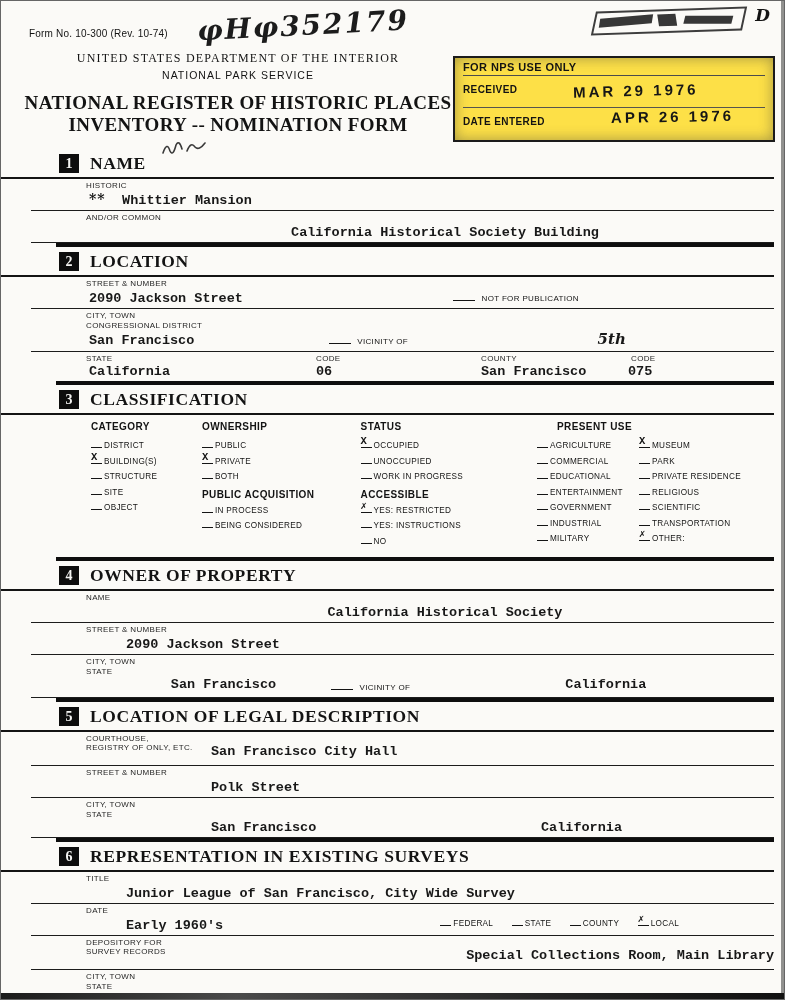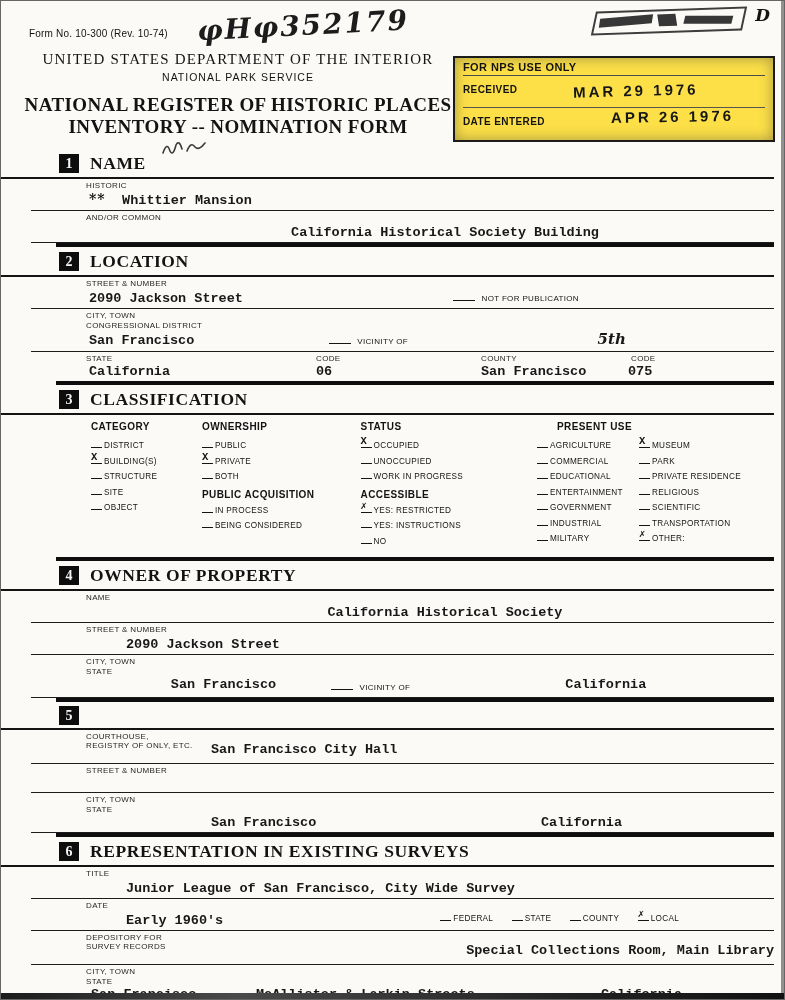--- a/index.html
+++ b/index.html
@@ -20,21 +20,21 @@
   .hand-number { position:absolute; left:196px; top:8px; font-family:"DejaVu Serif", serif;
     font-style:italic; font-weight:bold; font-size:28px; transform:rotate(-3deg); letter-spacing:2px; color:#1c1c1c;}
   .corner-mark { position:absolute; right:14px; top:4px; font-family:"DejaVu Serif",serif; font-style:italic; font-size:17px; font-weight:bold;}
   .stamp-smudge { position:absolute; right:40px; top:8px; width:150px; height:24px;
     border:2px solid #1d1d1d; transform:skewX(-14deg) rotate(-2deg); opacity:.85; overflow:hidden;}
   .stamp-smudge i { position:absolute; background:#161616; }
   .stamp-smudge i:nth-child(1){ left:4px; top:4px; width:52px; height:9px; transform:rotate(-3deg);}
   .stamp-smudge i:nth-child(2){ left:62px; top:3px; width:18px; height:12px; transform:skewX(20deg);}
   .stamp-smudge i:nth-child(3){ left:88px; top:6px; width:48px; height:8px; transform:rotate(2deg);}
   .header-left { position:absolute; left:22px; top:50px; width:430px; text-align:center; }
-  .dept { font-family:"Liberation Serif", serif; font-size:15px; letter-spacing:1.2px; }
+  .dept { font-family:"Liberation Serif", serif; font-size:12px; letter-spacing:1.2px; }
   .agency { font-size:10.5px; letter-spacing:1px; margin-top:3px; }
   .big-title { font-family:Liberation Serif, serif; font-weight:bold; font-size:19px; letter-spacing:.4px; }
   .big-title.t1 { margin-top:11px; }
 
   .nps-box { position:absolute; left:452px; top:55px; width:322px; height:86px;
     background:#fde047; border:2px solid #1b1b1b; padding:3px 8px 2px 8px;
     box-shadow:inset 0 0 14px rgba(60,60,60,.45); }
   .nps-title { font-weight:bold; font-size:11px; letter-spacing:.4px; border-bottom:1.5px solid #4c4c4c; padding-bottom:2px;}
   .nps-row { position:relative; height:32px; border-bottom:1.5px solid #55544f; }
   .nps-row:last-child { border-bottom:none; height:28px; }
@@ -298,30 +298,34 @@
         </span>
         <span class="type" style="margin-left:155px;">California</span>
       </div>
     </div>
   </div>
 
   <div class="rule"></div>
   <div>
     <div class="s-head">
       <span class="s-num">5</span>
+      <span class="s-title">LOCATION OF LEGAL DESCRIPTION</span>
     </div>
     <div class="f-row" style="min-height:34px;">
       <div class="lbl l2">COURTHOUSE,</div>
       <div class="lbl l2">REGISTRY OF ONLY, ETC.</div>
       <div class="val-line ind-180" style="margin-top:-10px;">
         <span class="type">San Francisco City Hall</span>
       </div>
     </div>
     <div class="f-row">
       <div class="lbl">STREET &amp; NUMBER</div>
+      <div class="val-line ind-180">
+        <span class="type">Polk Street</span>
+      </div>
     </div>
     <div class="f-row">
       <div class="lbl split">
         <span>CITY, TOWN</span>
         <span style="padding-right:165px;">STATE</span>
       </div>
       <div class="val-line ind-180" style="display:flex;">
         <span class="type" style="width:330px;">San Francisco</span>
         <span class="type">California</span>
       </div>

